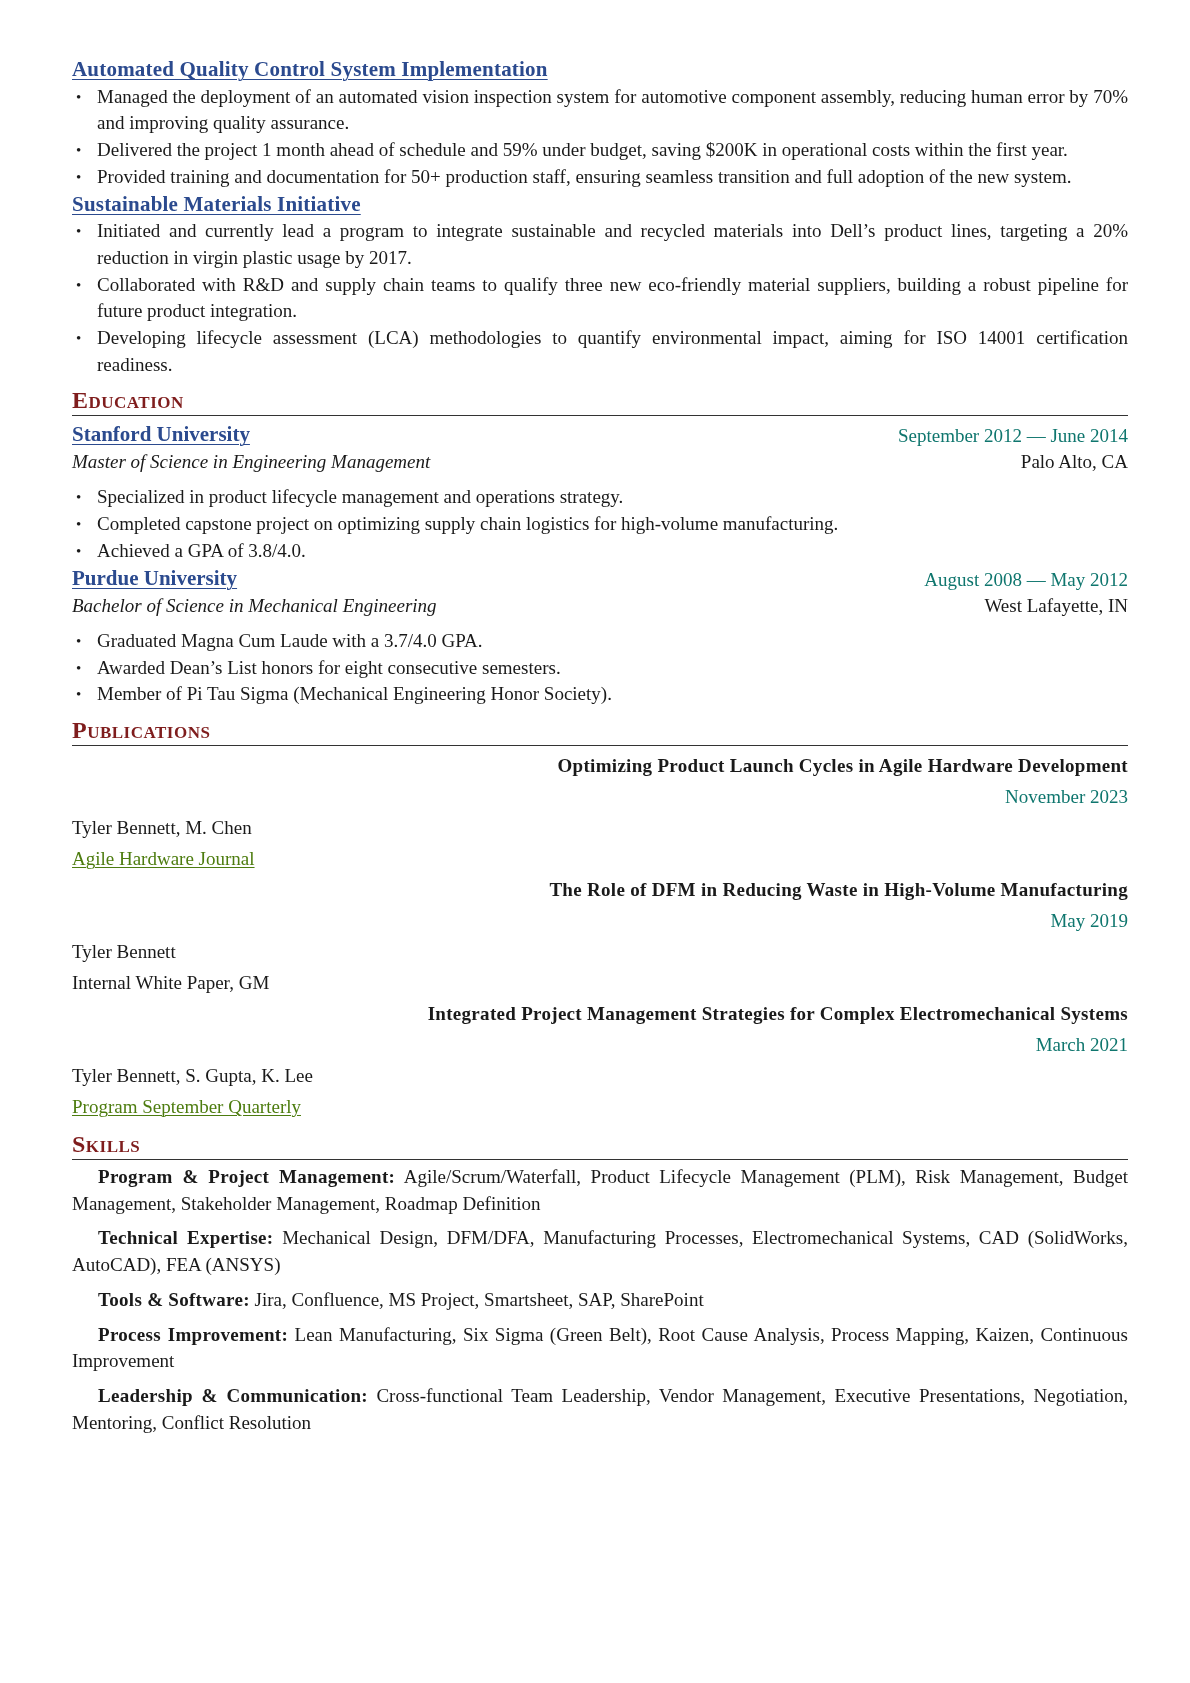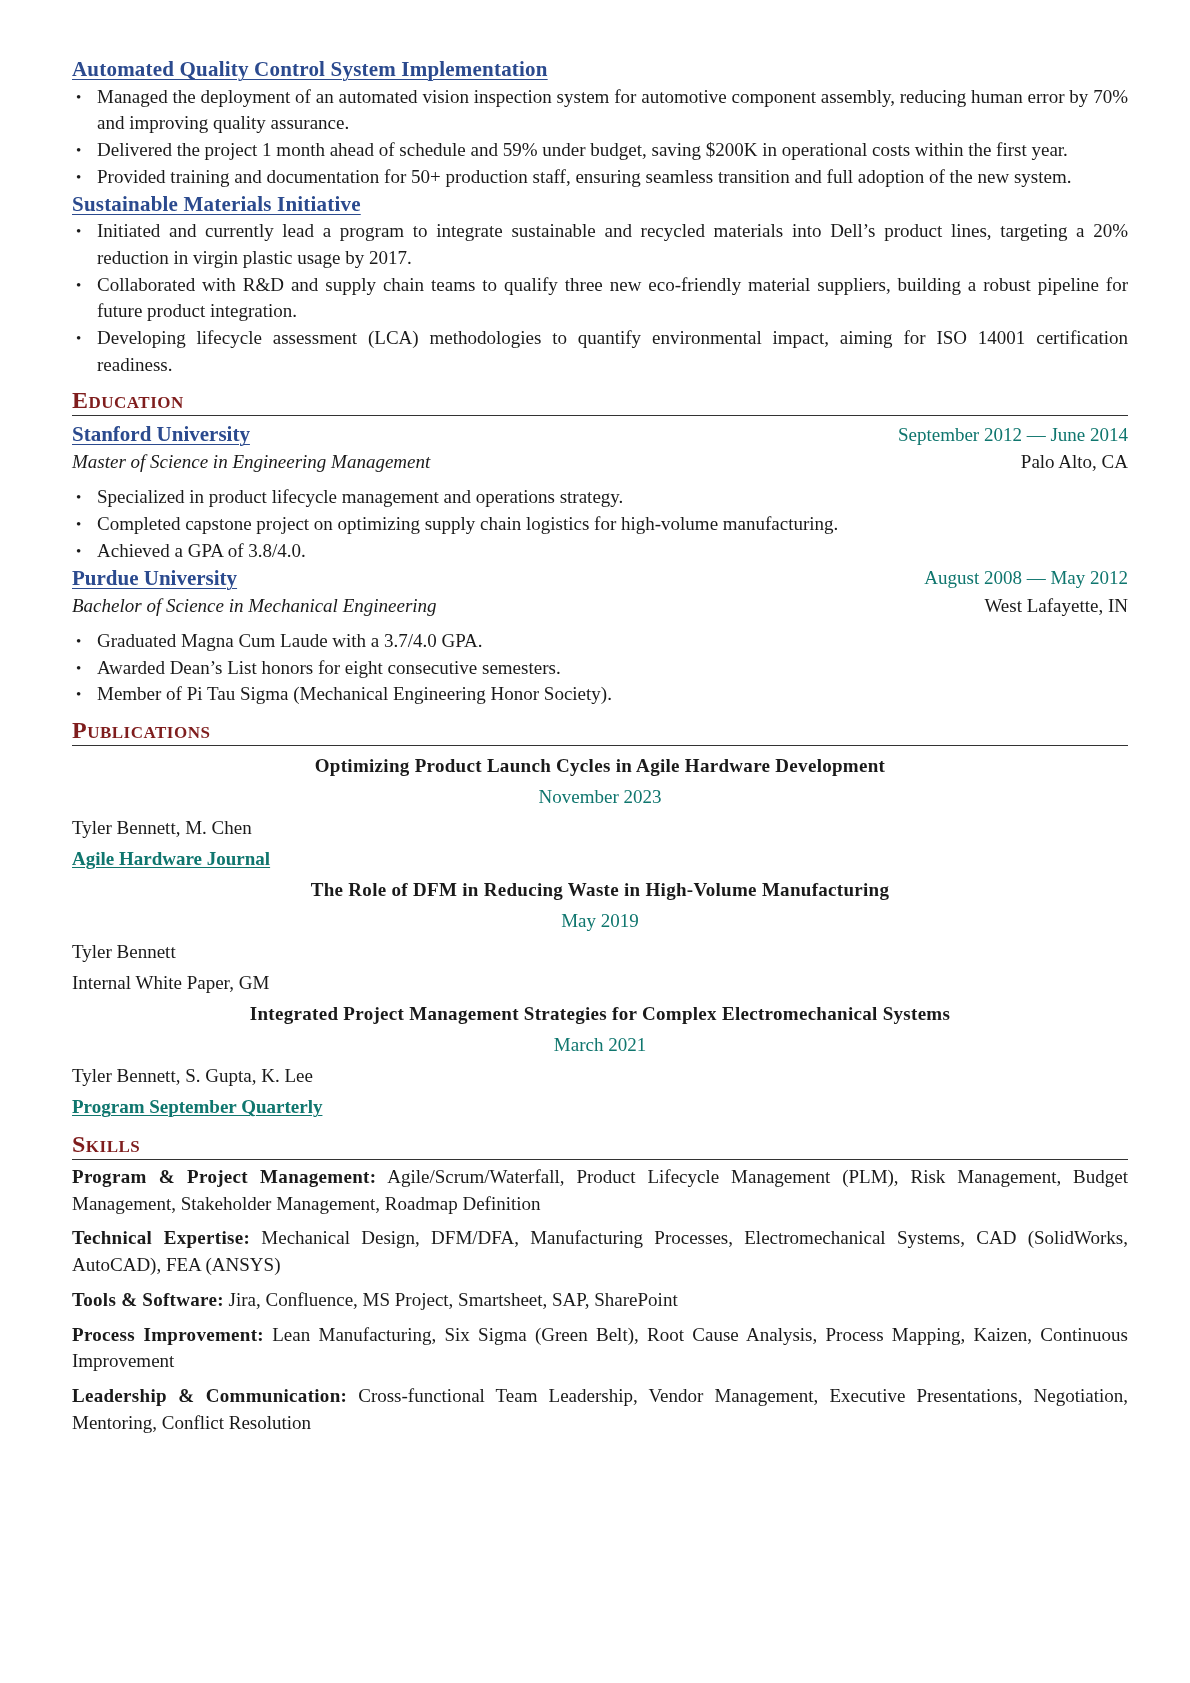--- a/index.html
+++ b/index.html
@@ -8,31 +8,31 @@
   .page { position: absolute; left: 72px; top: 56px; width: 1056px;
           font-family: "Liberation Serif", "DejaVu Serif", serif; font-size: 19px; line-height: 26.7px; }
   .proj-title { font-weight: bold; font-size: 21px; color: #2b4a8e; text-decoration: underline;
                 text-underline-offset: 3px; text-decoration-thickness: 1px; line-height: 27px; display: inline-block; letter-spacing: 0.2px; }
   ul { list-style: none; margin: 0; padding: 0; }
   li { position: relative; padding-left: 25px; text-align: justify; }
   li .bullet { position: absolute; left: 4px; top: 0; font-size: 15px; }
   .section-heading { font-weight: bold; color: #7f1d1d; font-size: 24px; font-variant: small-caps;
                      letter-spacing: 0.5px; line-height: 28px; margin-top: 8px; }
   .rule { height: 0; border-top: 1.4px solid #333; margin-top: 1px; margin-bottom: 4px; }
-  .row { display: flex; justify-content: space-between; align-items: center; }
+  .row { display: flex; justify-content: space-between; align-items: flex-end; }
   .edu-name { font-weight: bold; font-size: 21px; color: #2b4a8e; text-decoration: underline;
               text-underline-offset: 3px; text-decoration-thickness: 1px; line-height: 29px; }
   .date { color: #0f766e; }
   .degree { font-style: italic; }
   .edu-block ul { margin-top: 8px; }
   .pub-title { font-weight: bold; letter-spacing: 0.3px; }
   .pub-line { line-height: 31px; flex-direction: column; }
-  .pub-link { color: #0f766e; text-decoration: underline; text-underline-offset: 2px; text-decoration-thickness: 1px; font-weight: bold; }
+  .pub-link { color: #4d7c0f; text-decoration: underline; text-underline-offset: 2px; text-decoration-thickness: 1px; }
   .skill { text-align: justify; margin-bottom: 8px; }
-  .skill b { letter-spacing: 0.3px; }
+  .skill b { letter-spacing: 0.3px; margin-left: 26px; }
 </style>
 </head>
 <body>
 
 <div class="page">
 
   <div>
     <a class="proj-title">Automated Quality Control System Implementation</a>
     <ul>
       <li><span class="bullet">•</span><span>Managed the deployment of an automated vision inspection system for automotive component assembly, reducing human error by 70% and improving quality assurance.</span></li>

